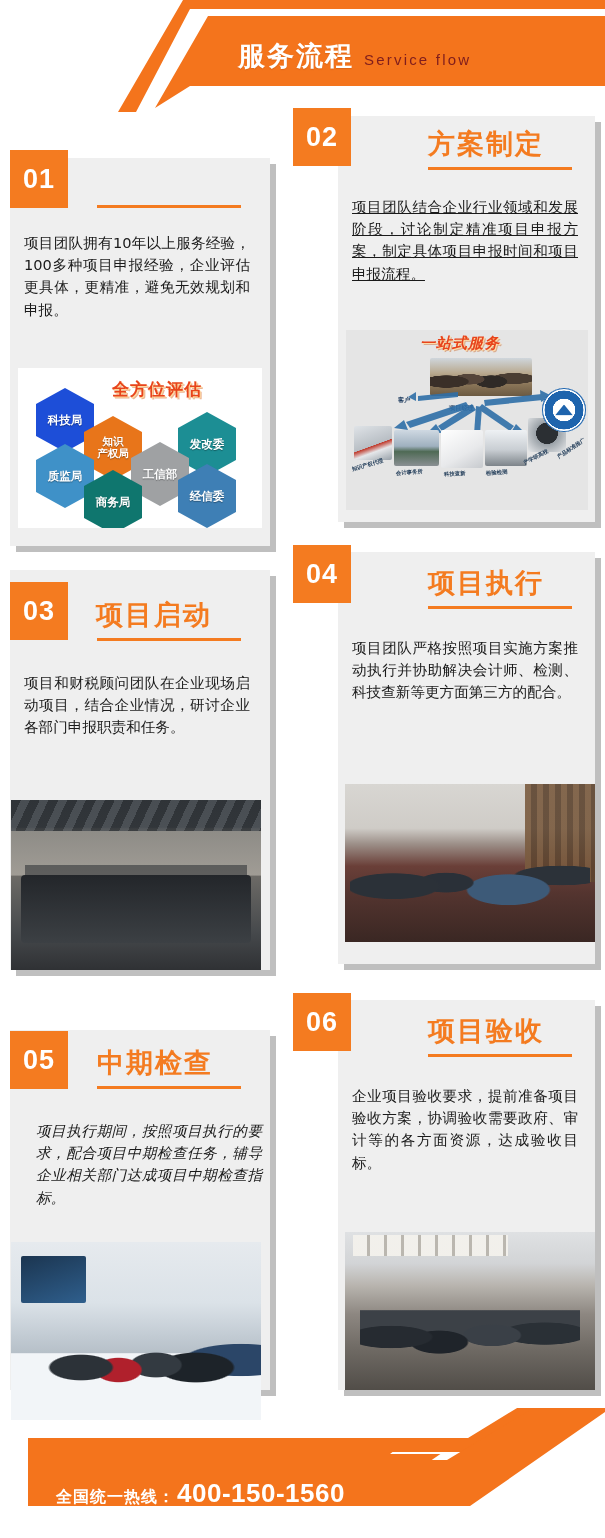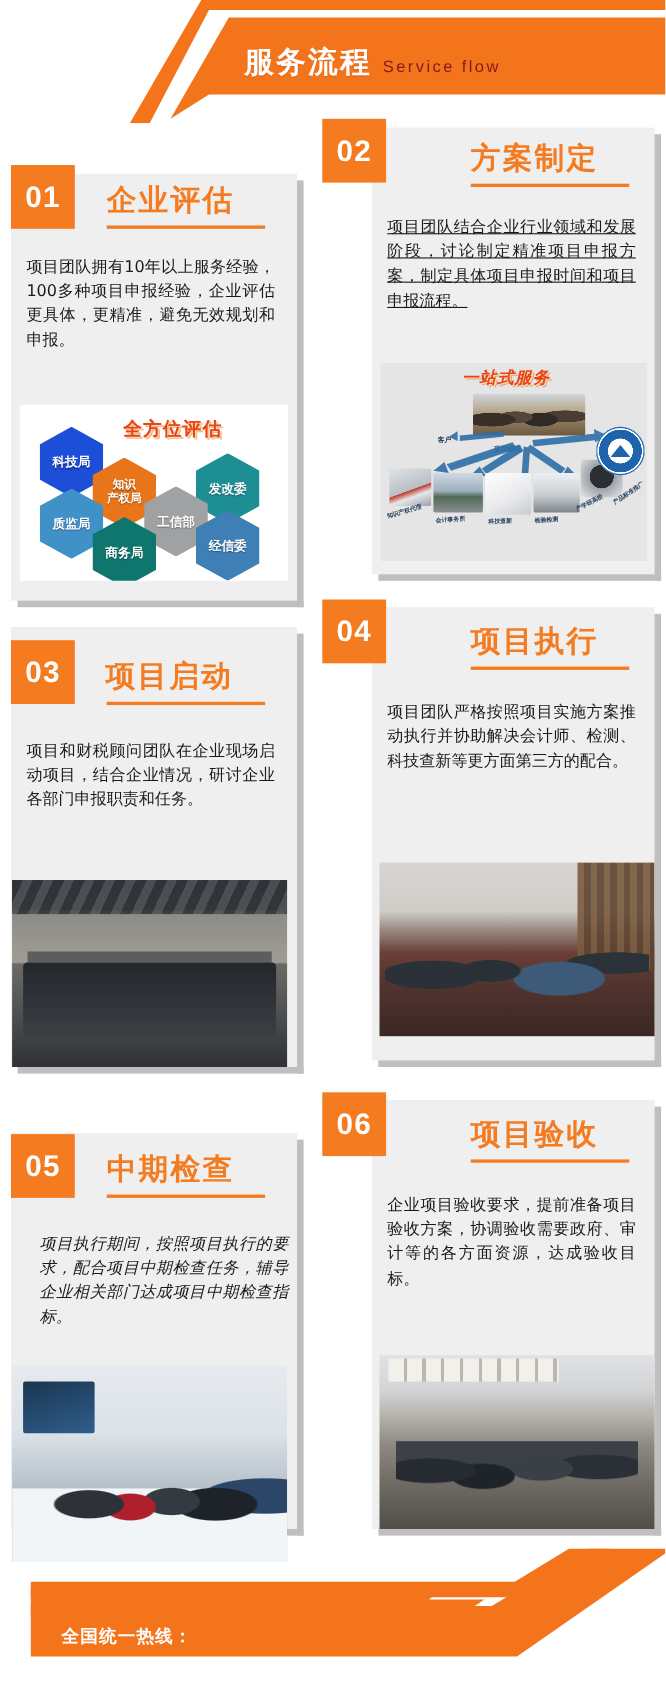--- a/index.html
+++ b/index.html
@@ -16,20 +16,21 @@
   .header svg{position:absolute;left:0;top:0;}
   .header-title{
     position:absolute;left:222px;top:38px;
     display:flex;align-items:baseline;gap:10px;
     pointer-events:none;
   }
   .header-title .cn{
     font-size:27px;font-weight:bold;color:#ffffff;letter-spacing:2px;
     font-family:"DejaVu Sans","Liberation Sans",sans-serif;
     text-shadow:0 1px 1px rgba(150,60,0,.25);
+    margin-left:16px;
   }
   .header-title .en{
     font-size:15px;color:#7f1d1d;letter-spacing:2.2px;
     font-family:"Liberation Sans",sans-serif;
   }
 
   
   .card{position:absolute;background:#efefef;box-sizing:border-box;}
   .card .shadow-r{
     position:absolute;right:-6px;top:6px;width:6px;bottom:-6px;background:#bfbfbf;
@@ -150,21 +151,20 @@
   .os-seal::after{content:"";position:absolute;left:50%;top:50%;width:18px;height:11px;
     transform:translate(-50%,-50%);background:#1e64ad;
     clip-path:polygon(0 100%,50% 0,100% 100%);}
 
   
   .footer{position:absolute;left:0;bottom:0;width:605px;height:130px;}
   .footer svg{position:absolute;left:0;top:0;}
   .footer-text{
     position:absolute;left:56px;top:70px;display:flex;align-items:baseline;gap:2px;
     pointer-events:none;
-    flex-direction:column;
   }
   .footer-text .lbl{font-size:16px;font-weight:bold;color:#ffffff;letter-spacing:1px;
     font-family:"DejaVu Sans","Liberation Sans",sans-serif;}
   .footer-text .tel{font-size:26px;font-weight:bold;color:#ffffff;letter-spacing:.5px;
     font-family:"Liberation Sans",sans-serif;}
 </style>
 </head>
 <body>
 
 <div class="page">
@@ -181,21 +181,20 @@
     </div>
   </div>
 
   <div class="card" style="left:10px;top:158px;width:260px;height:388px;">
     <span class="shadow-r"></span>
     <span class="shadow-b"></span>
   </div>
   <div class="badge" style="left:10px;top:150px;">
     <span>01</span>
   </div>
-  <div class="card-title" style="left:97px;top:164px;">企业评估</div>
   <div class="title-rule" style="left:97px;top:205px;width:144px;"></div>
   <div class="card-body" style="left:24px;top:232px;width:226px;">项目团队拥有10年以上服务经验，100多种项目申报经验，企业评估更具体，更精准，避免无效规划和申报。</div>
 
   <div class="hexwrap" style="left:18px;top:368px;width:244px;height:160px;">
     <div class="hx-title" style="left:94px;top:10px;">全方位评估</div>
     <div class="hex" style="left:18px;top:20px;background:#1d4ed8;">
       <span>科技局</span>
     </div>
     <div class="hex" style="left:66px;top:48px;background:#e8751a;font-size:10.5px;">
       <span style="white-space:pre-line">知识

